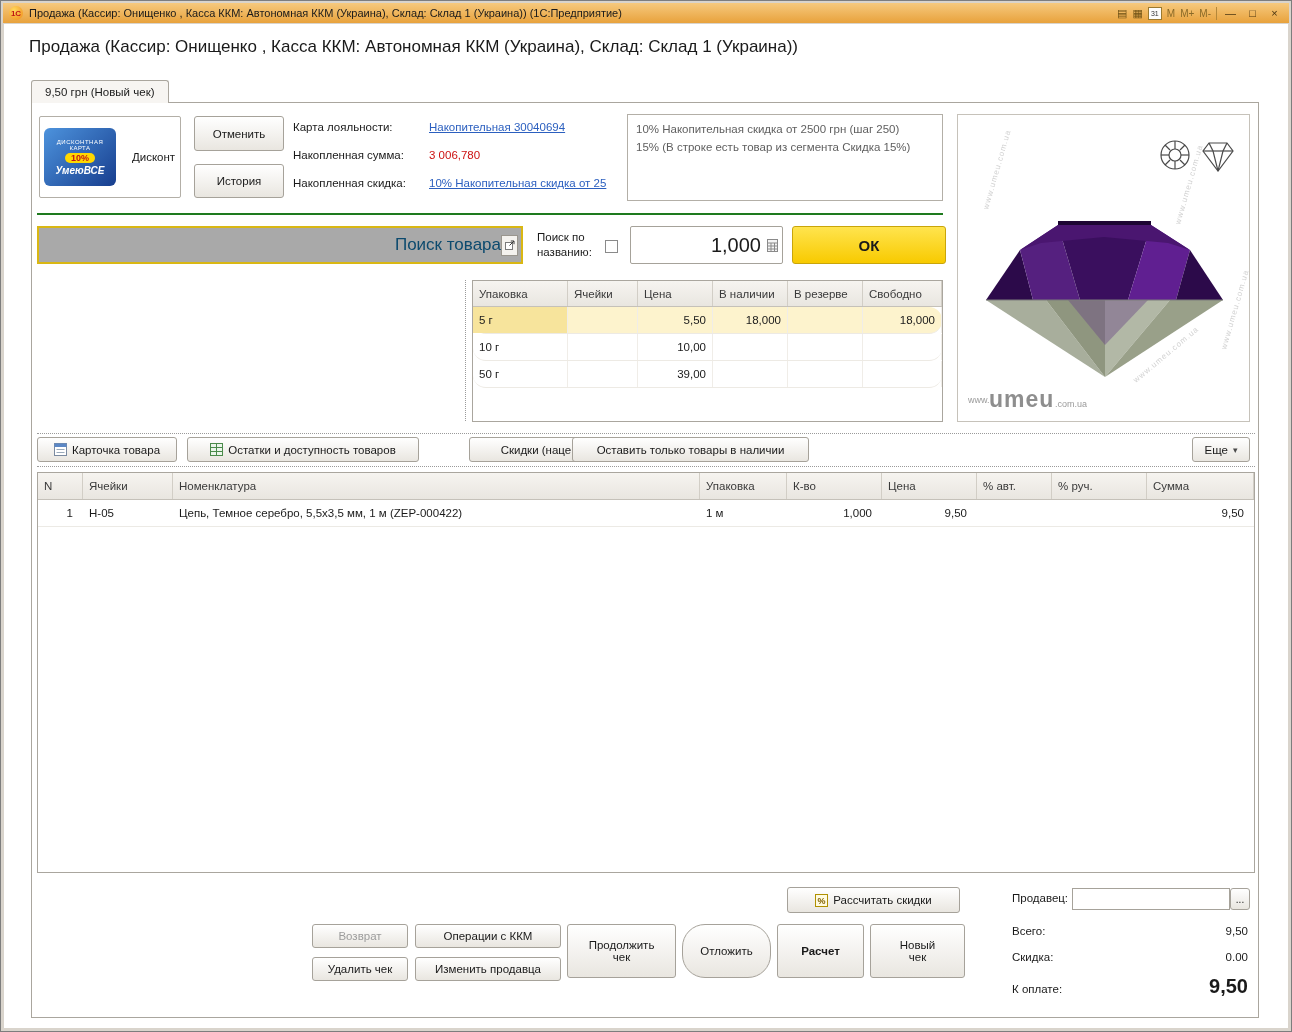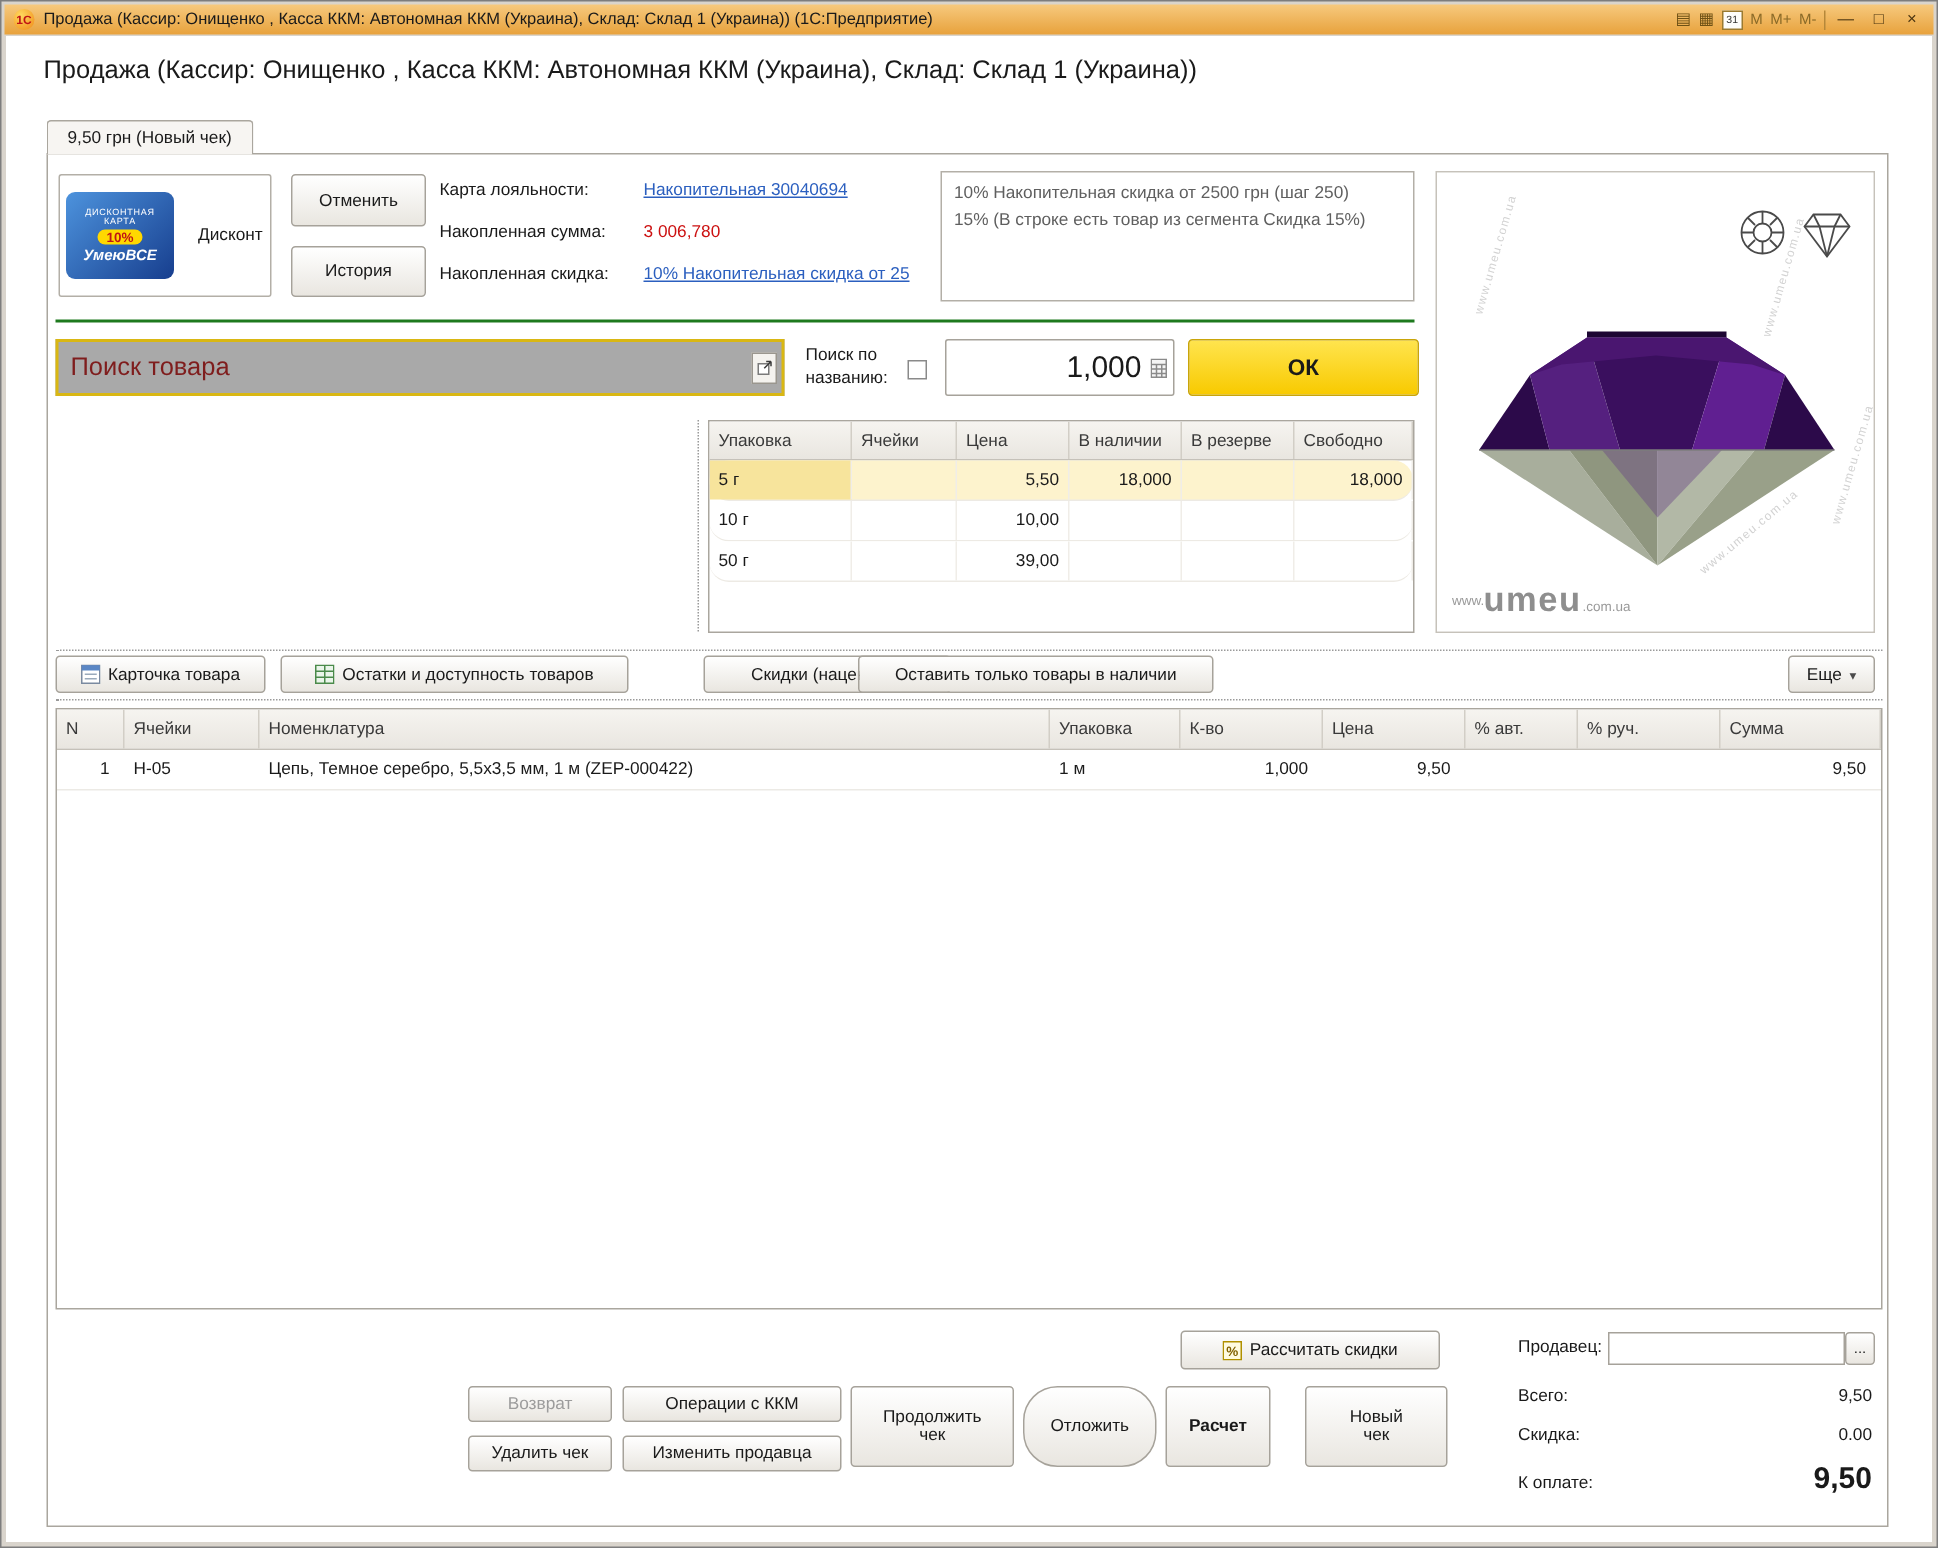--- a/index.html
+++ b/index.html
@@ -59,21 +59,21 @@
   .loy-link { color:#2b5fbf; text-decoration:underline; cursor:pointer; white-space:nowrap; }
   .loy-red { color:#cc1111; }
   .info-box { position:absolute; left:595px; top:11px; width:316px; height:87px;
     border:1px solid #b3afa7; padding:6px 8px; color:#5f5f5f; line-height:1.55; overflow:hidden; }
   .product-image { position:absolute; left:925px; top:11px; width:293px; height:308px;
     border:1px solid #c6c2ba; background:#fff; overflow:hidden; }
   .green-line { position:absolute; left:5px; top:110px; width:906px; height:2px; background:#1e7a1e; }
   
   .search-box { position:absolute; left:5px; top:123px; width:486px; height:38px;
     background:#a9a9a9; border:2px solid #d9b713; display:flex; align-items:center; }
-  .search-ph { flex:1; color:#7f1d1d; font-size:17px; padding-left:8px; white-space:nowrap; overflow:hidden; }
+  .search-ph { flex:1; color:#0c4a6e; font-size:17px; padding-left:20px; white-space:nowrap; overflow:hidden;text-align:right; }
   .search-open { width:17px; height:21px; margin-right:3px; background:#f4f2ee;
     border:1px solid #9a968e; display:flex; align-items:center; justify-content:center; }
   .byname { position:absolute; left:505px; top:127px; width:62px; line-height:1.3; }
   .checkbox { position:absolute; left:573px; top:137px; width:13px; height:13px;
     background:#fff; border:1px solid #8a8a8a; }
   .qty { position:absolute; left:598px; top:123px; width:153px; height:38px;
     background:#fff; border:1px solid #a6a29a; border-radius:2px;
     display:flex; align-items:center; }
   .qty-val { flex:1; text-align:right; font-size:20px; padding-right:6px; }
   .qty-ico { margin-right:4px; display:flex; }
@@ -386,18 +386,18 @@
       <div class="f-val" style="top:848px;">0.00</div>
       <div class="f-label" style="top:880px;">К оплате:</div>
       <div class="f-val pay-val" style="top:872px;">9,50</div>
 
       <div class="btn disabled" style="left:280px; top:821px; width:96px; height:24px;">Возврат</div>
       <div class="btn" style="left:383px; top:821px; width:146px; height:24px;">Операции с ККМ</div>
       <div class="btn" style="left:280px; top:854px; width:96px; height:24px;">Удалить чек</div>
       <div class="btn" style="left:383px; top:854px; width:146px; height:24px;">Изменить продавца</div>
       <div class="btn" style="left:535px; top:821px; width:109px; height:54px; white-space:normal; padding:0 12px;">Продолжить чек</div>
       <div class="btn" style="left:650px; top:821px; width:89px; height:54px;border-radius:23px;">Отложить</div>
-      <div class="btn" style="left:745px; top:821px; width:70px; height:54px; font-weight:bold;">Расчет</div>
+      <div class="btn" style="left:745px; top:821px; width:87px; height:54px; font-weight:bold;">Расчет</div>
       <div class="btn" style="left:838px; top:821px; width:95px; height:54px; white-space:normal; padding:0 22px;">Новый чек</div>
 
     </div>
   </div>
 </div>
 
 </body></html>

